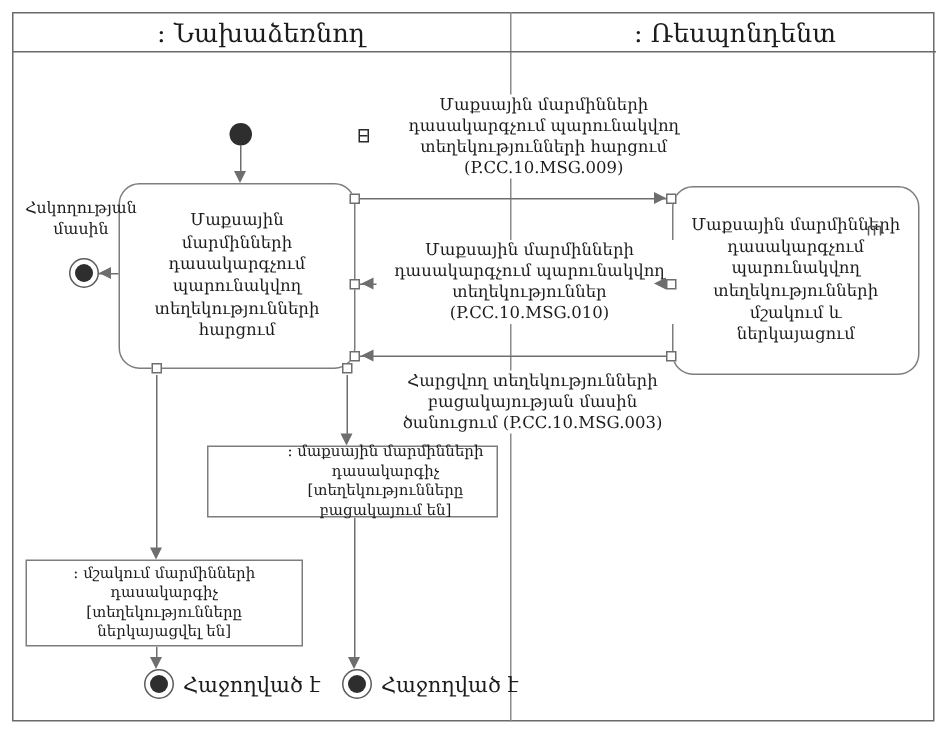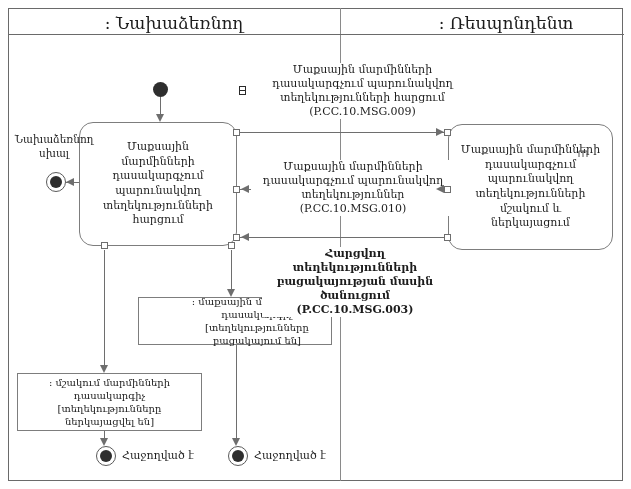--- a/index.html
+++ b/index.html
@@ -29,35 +29,35 @@
   .obj{border:1px solid var(--border);background:#fff;display:flex;align-items:center;
        justify-content:center;text-align:center;font-size:10px;line-height:1.3;padding:3px 4px;z-index:2;}
   .pin{width:7px;height:7px;background:#fff;border:1px solid var(--line);z-index:5;}
   .start{width:15px;height:15px;border-radius:50%;background:var(--fill);z-index:2;}
   .final{width:20px;height:20px;border-radius:50%;border:1px solid #5a5a5a;background:#fff;
          display:flex;align-items:center;justify-content:center;z-index:2;}
   .final .dot{width:12px;height:12px;border-radius:50%;background:var(--fill);}
   
   .lbl{font-size:11px;line-height:1.28;text-align:center;background:#fff;z-index:3;padding:0 2px;}
   .small-lbl{font-size:10.5px;line-height:1.3;text-align:center;z-index:3;}
-  .node-lbl{font-size:11px;z-index:3;white-space:nowrap;}
+  .node-lbl{font-size:14px;z-index:3;white-space:nowrap;}
   .rake{position:absolute;z-index:3;}
   .msg-glyph{width:7px;height:9px;border:1px solid #2a2a2a;background:#fff;z-index:3;}
   .msg-glyph::after{content:"";display:block;margin-top:3px;height:1px;background:#2a2a2a;}
 </style>
 </head>
 <body>
 
 <div class="stage">
 
   <div class="abs frame"></div>
   <div class="abs lane-divider"></div>
   <div class="abs header-rule"></div>
   <div class="abs lane-title" style="left:8px;width:332px;">: Նախաձեռնող</div>
-  <div class="abs lane-title" style="left:340px;width:284px;padding-left:48px;">: Ռեսպոնդենտ</div>
+  <div class="abs lane-title" style="left:324px;width:284px;padding-left:48px;">: Ռեսպոնդենտ</div>
 
   <div class="abs start" style="left:153px;top:82px;"></div>
   <div class="abs v" style="left:160px;top:97px;height:17px;"></div>
   <div class="abs ar ar-d" style="left:156px;top:114px;"></div>
 
   <div class="abs msg-glyph" style="left:239px;top:86px;"></div>
 
   <div class="abs action" style="left:79px;top:122px;width:158px;height:124px;">
     <span>Մաքսային մարմինների դասակարգչում պարունակվող տեղեկությունների հարցում</span>
   </div>
@@ -83,23 +83,23 @@
   <div class="abs ar ar-r" style="left:436px;top:128px;"></div>
   <div class="abs lbl" style="left:270px;top:63px;width:185px;">Մաքսային մարմինների դասակարգչում պարունակվող տեղեկությունների հարցում (P.CC.10.MSG.009)</div>
 
   <div class="abs h" style="left:240px;top:189px;width:204px;"></div>
   <div class="abs ar ar-l" style="left:241px;top:185px;"></div>
   <div class="abs ar ar-l" style="left:436px;top:185px;"></div>
   <div class="abs lbl" style="left:251px;top:160px;width:204px;">Մաքսային մարմինների դասակարգչում պարունակվող տեղեկություններ (P.CC.10.MSG.010)</div>
 
   <div class="abs h" style="left:240px;top:237px;width:204px;"></div>
   <div class="abs ar ar-l" style="left:241px;top:233px;"></div>
-  <div class="abs lbl" style="left:262px;top:247px;width:186px;font-weight:bold;">Հարցվող տեղեկությունների բացակայության մասին ծանուցում (P.CC.10.MSG.003)</div>
+  <div class="abs lbl" style="left:262px;top:247px;width:186px;">Հարցվող տեղեկությունների բացակայության մասին ծանուցում (P.CC.10.MSG.003)</div>
 
-  <div class="abs small-lbl" style="left:14px;top:133px;width:80px;">Նախաձեռնող սխալ</div>
+  <div class="abs small-lbl" style="left:14px;top:133px;width:80px;">Հսկողության մասին</div>
   <div class="abs h" style="left:66px;top:182px;width:13px;"></div>
   <div class="abs ar ar-l" style="left:66px;top:178px;"></div>
   <div class="abs final" style="left:46px;top:172px;">
     <div class="dot"></div>
   </div>
 
   <div class="abs v" style="left:104px;top:250px;height:117px;"></div>
   <div class="abs ar ar-d" style="left:100px;top:365px;"></div>
   <div class="abs obj" style="left:17px;top:373px;width:185px;height:58px;">
     <span>: մշակում մարմինների դասակարգիչ [տեղեկությունները ներկայացվել են]</span>

